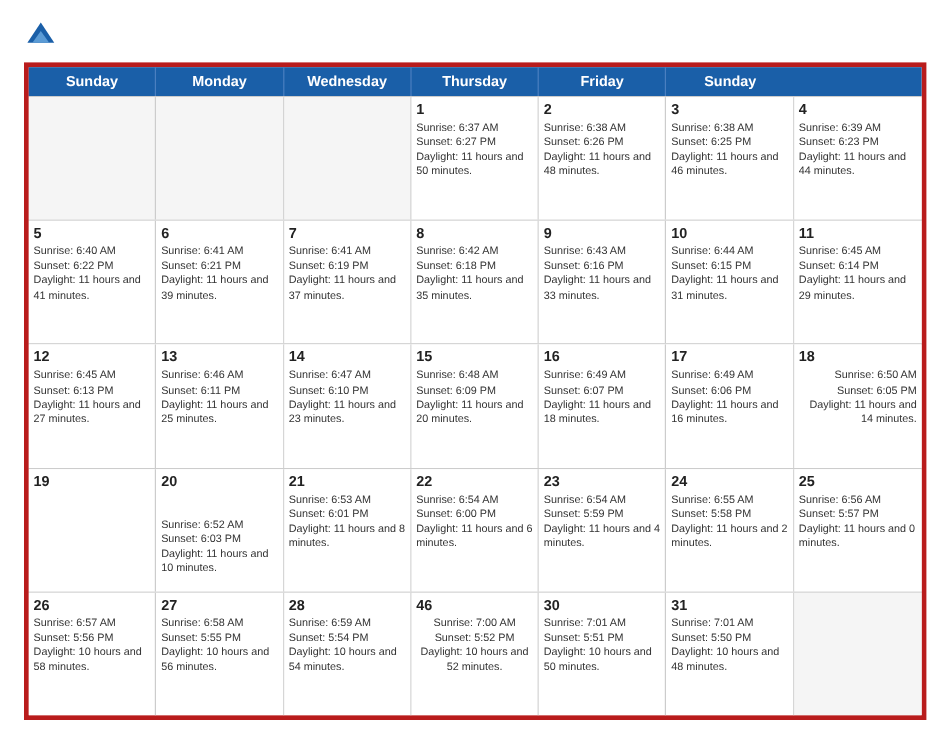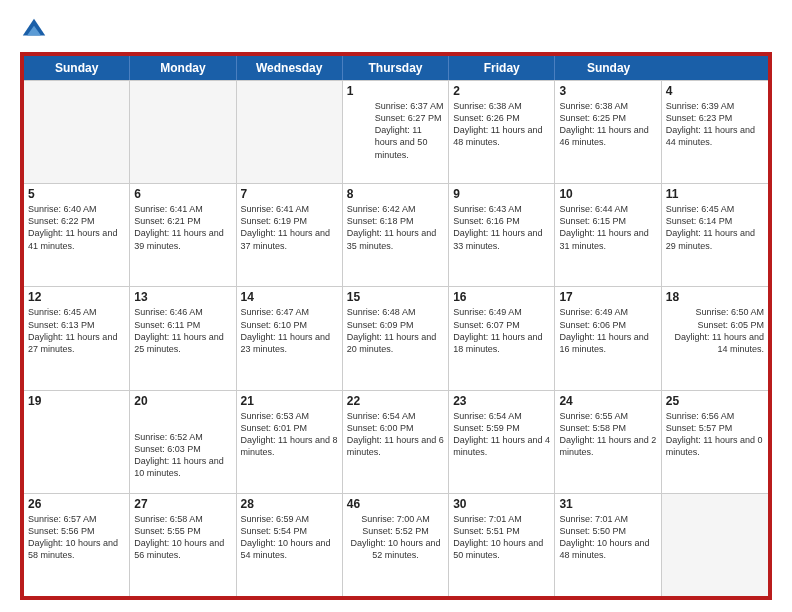--- a/index.html
+++ b/index.html
@@ -144,21 +144,21 @@
         <div class="cal-header-cell">Friday</div>
         <div class="cal-header-cell">Sunday</div>
       </div>
     <div class="cal-body" id="cal-body">
         <div class="cal-row">
           <div class="cal-cell empty"></div>
           <div class="cal-cell empty"></div>
           <div class="cal-cell empty"></div>
           <div class="cal-cell">
             <div class="day-num">1</div>
-            <div class="day-info" style="white-space: pre-line; margin-left: 28px;">Sunrise: 6:37 AM
+            <div class="day-info" style="white-space: pre-line;">Sunrise: 6:37 AM
 Sunset: 6:27 PM
 Daylight: 11 hours and 50 minutes.</div>
           </div>
           <div class="cal-cell">
             <div class="day-num">2</div>
             <div class="day-info" style="white-space: pre-line;">Sunrise: 6:38 AM
 Sunset: 6:26 PM
 Daylight: 11 hours and 48 minutes.</div>
           </div>
           <div class="cal-cell">

